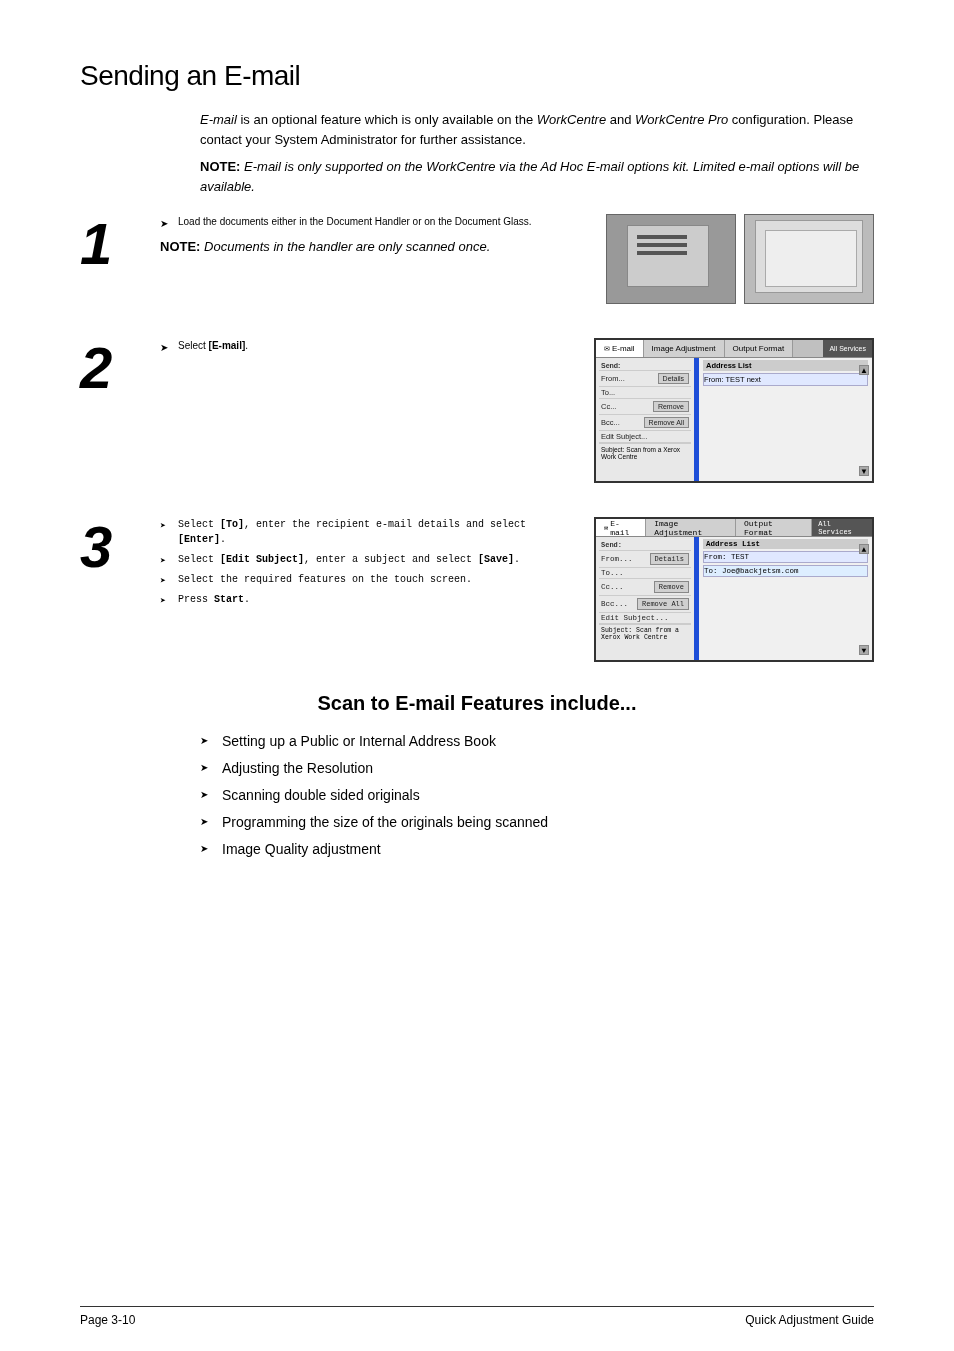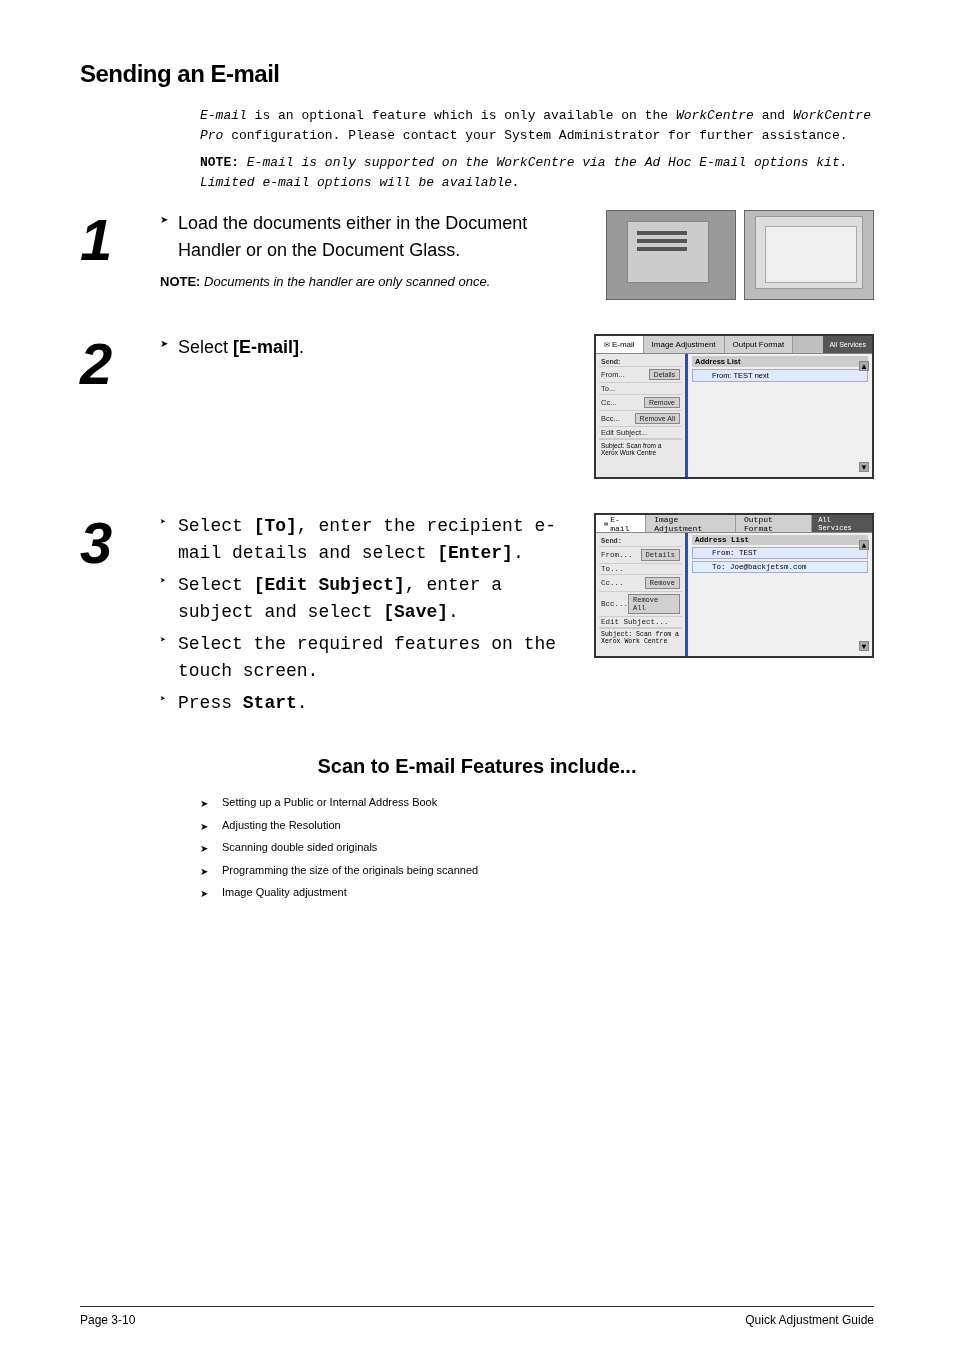--- a/index.html
+++ b/index.html
@@ -16,33 +16,32 @@
     .page-container {
       width: 954px;
       min-height: 1351px;
       background: #fff;
       padding: 60px 80px 60px 80px;
       position: relative;
     }
 
     
     .page-title {
-      font-size: 24px;
-      font-weight: bold;
+      font-size: 28px;
+      font-weight: normal;
       margin-bottom: 18px;
       letter-spacing: -0.5px;
     }
 
     
     .intro-text {
       margin-left: 120px;
       margin-bottom: 14px;
       font-size: 13px;
       line-height: 1.5;
-      font-family: Liberation Mono, monospace;
     }
 
     .intro-text .note-label {
       font-weight: bold;
     }
 
     .intro-text em {
       font-style: italic;
     }
 
@@ -70,21 +69,21 @@
     .step-content ul {
       list-style: none;
       padding: 0;
       margin-bottom: 8px;
     }
 
     .step-content ul li {
       padding-left: 18px;
       position: relative;
       margin-bottom: 5px;
-      font-size: 18px;
+      font-size: 10px;
       line-height: 1.5;
     }
 
     .step-content ul li::before {
       content: '➤';
       position: absolute;
       left: 0;
       font-size: 10px;
       top: 2px;
     }
@@ -225,22 +224,22 @@
       display: flex;
       align-items: center;
     }
 
     .screen-body {
       display: flex;
       height: calc(100% - 18px);
     }
 
     .screen-left {
-      width: 92px;
-      border-right: 3px solid #1d4ed8;
+      width: 103px;
+      border-right: 5px solid #1d4ed8;
       padding: 3px;
     }
 
     .screen-row {
       font-size: 7.5px;
       padding: 1px 2px;
       border-bottom: 1px solid #ccc;
       color: #222;
       display: flex;
       align-items: center;
@@ -262,21 +261,21 @@
     .screen-addr-header {
       font-size: 7.5px;
       font-weight: bold;
       background: #ccc;
       padding: 1px 3px;
       margin-bottom: 2px;
     }
 
     .screen-addr-row {
       font-size: 7.5px;
-      padding: 1px 19px;
+      padding: 1px 0;
       background: #e0e8ff;
       border: 1px solid #aac;
     }
 
     .screen-btn {
       font-size: 7px;
       padding: 1px 4px;
       background: #d0d0d0;
       border: 1px solid #888;
       margin: 1px 0;
@@ -322,21 +321,21 @@
     .features-list {
       list-style: none;
       padding: 0;
       margin-left: 120px;
     }
 
     .features-list li {
       padding-left: 22px;
       position: relative;
       margin-bottom: 6px;
-      font-size: 11px;
+      font-size: 14px;
       line-height: 1.5;
     }
 
     .features-list li::before {
       content: '➤';
       position: absolute;
       left: 0;
       font-size: 10px;
       top: 2px;
     }

